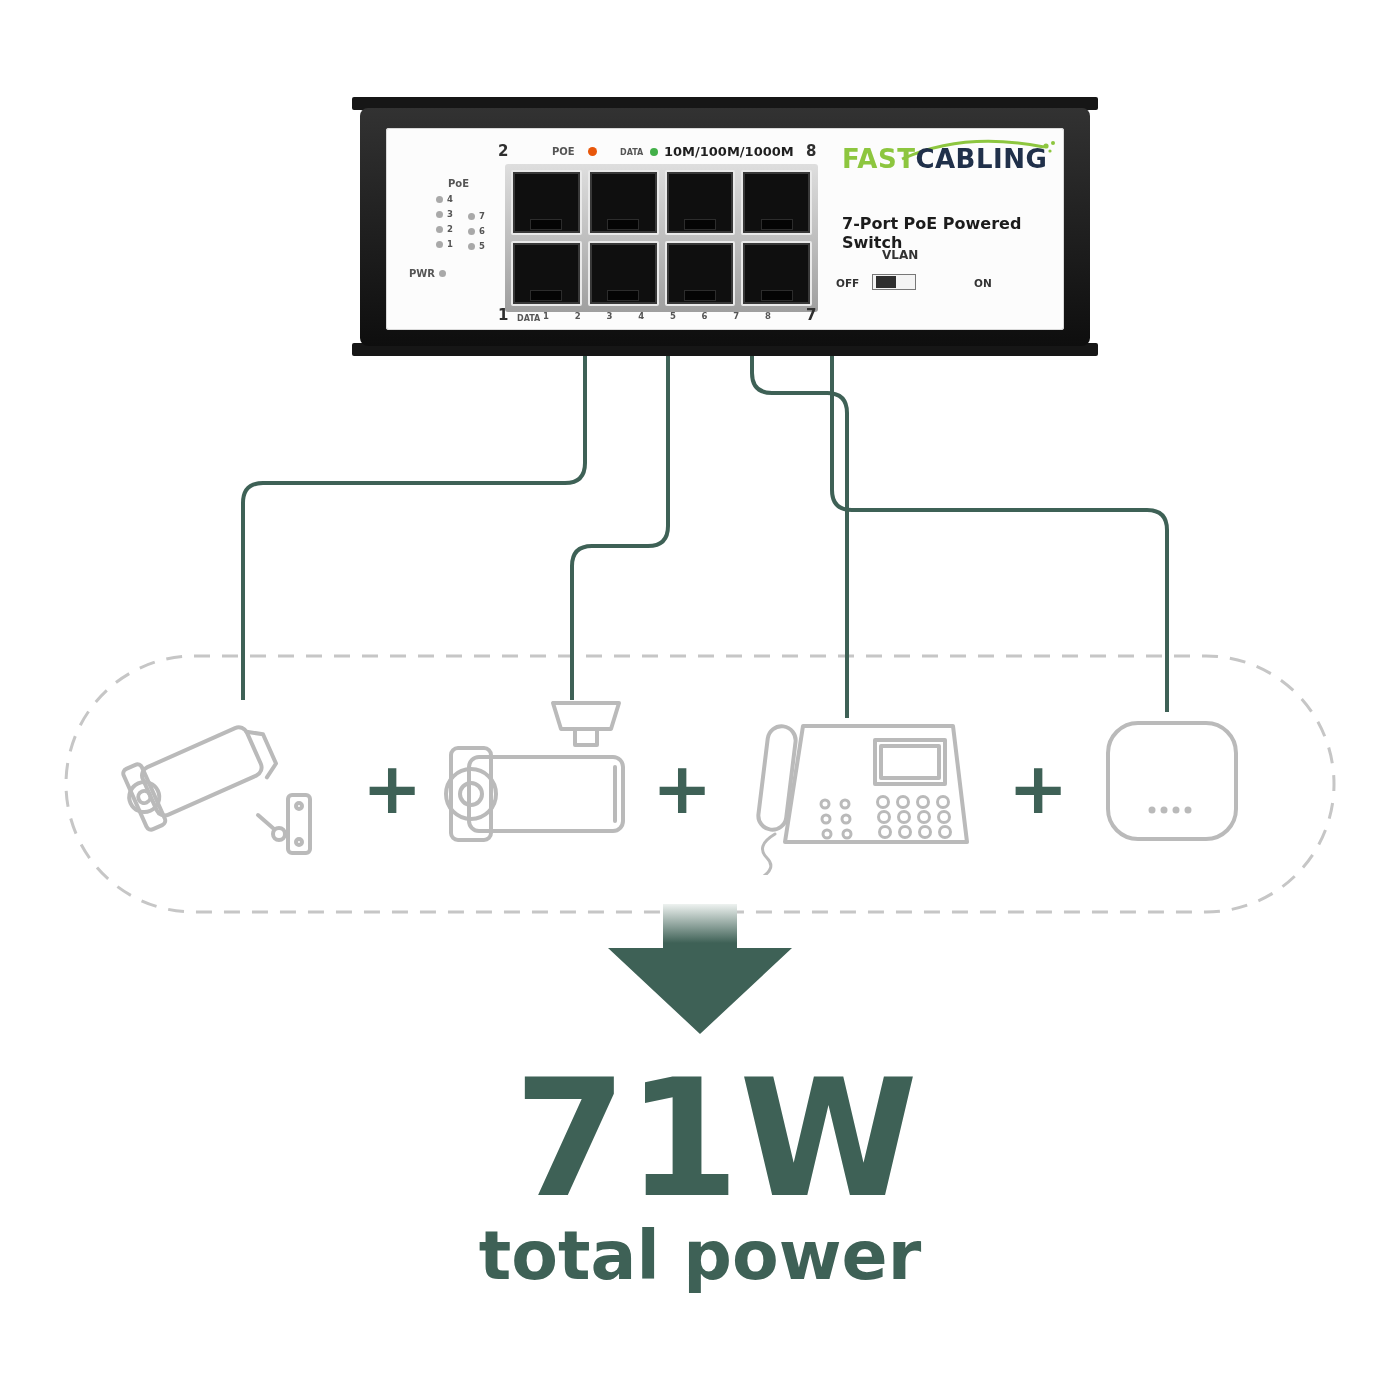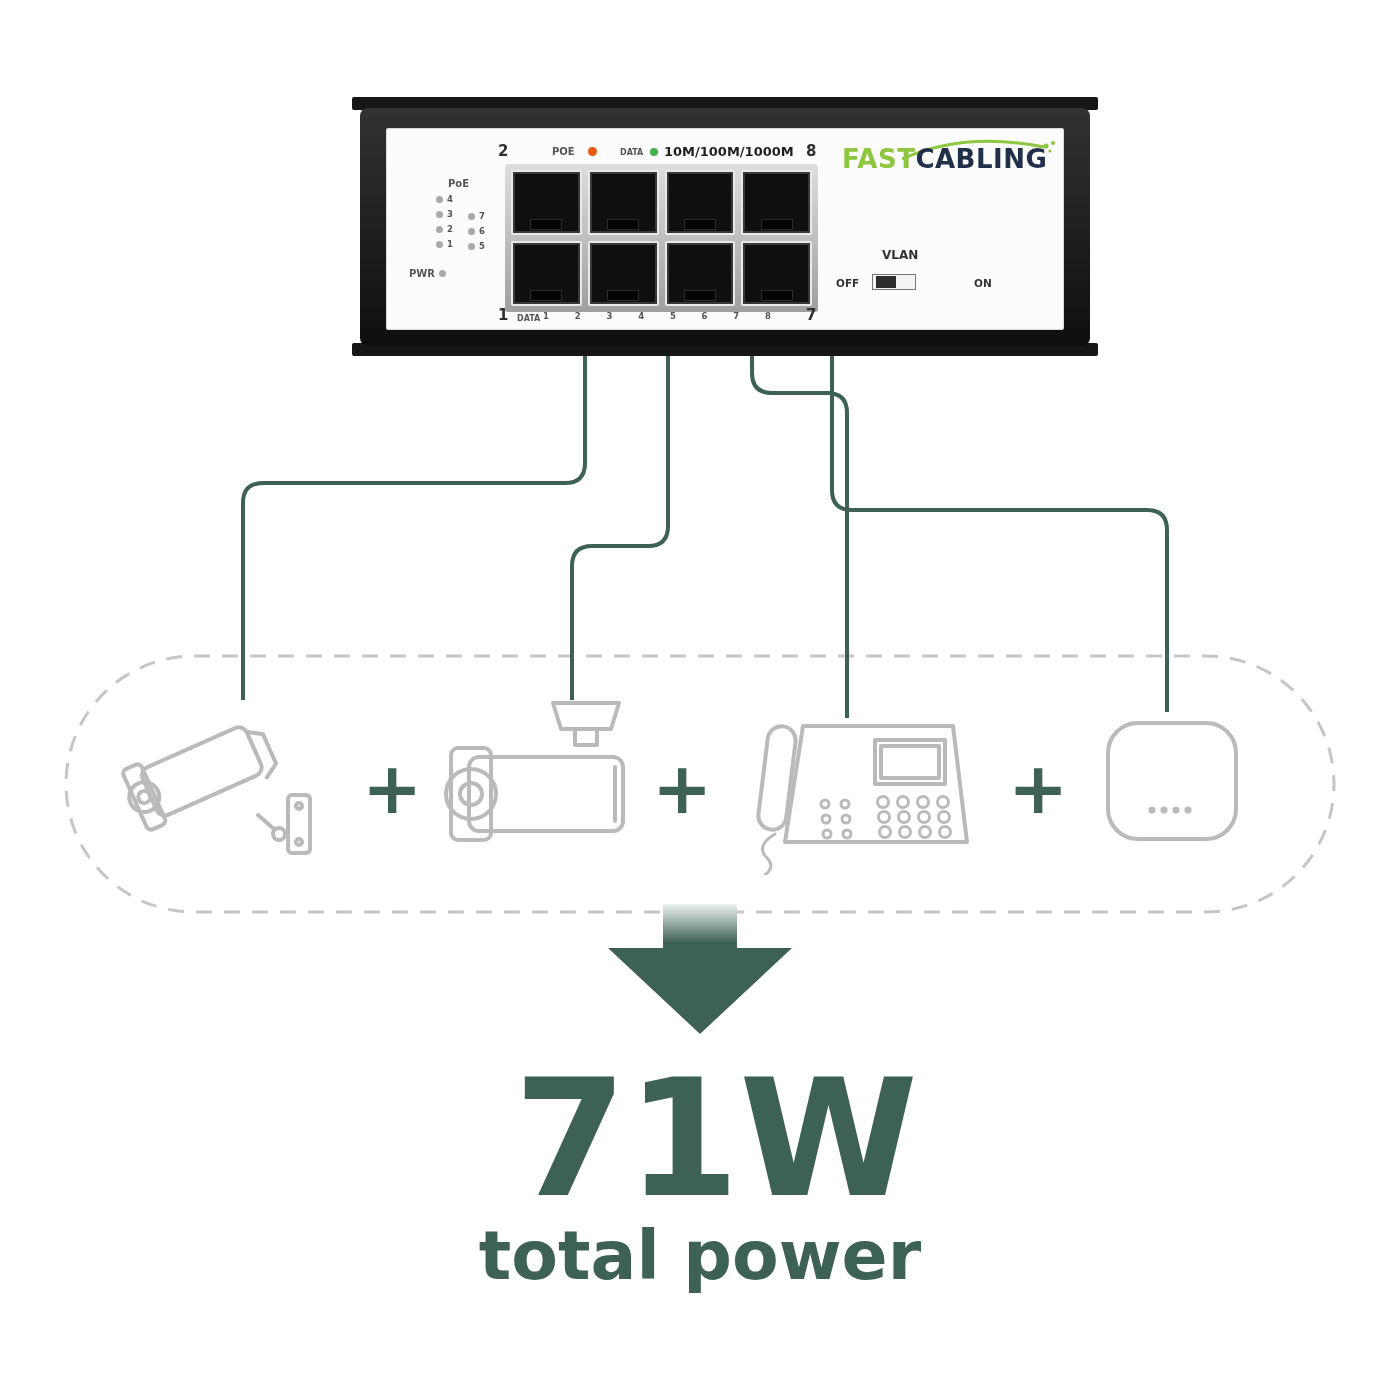--- a/index.html
+++ b/index.html
@@ -186,20 +186,21 @@
 
   <div class="logo">
     <svg class="logo-swoosh" viewBox="0 0 165 30">
       <path d="M8 24 Q70 -4 150 12" fill="none" stroke="#8DC63F" stroke-width="3"></path>
       <circle cx="152" cy="11" r="2.6" fill="#8DC63F"></circle>
       <circle cx="159" cy="8" r="2" fill="#8DC63F"></circle>
       <circle cx="156" cy="16" r="1.6" fill="#8DC63F"></circle>
     </svg>
     <span class="logo-text"><span class="logo-fast">FAST</span><span class="logo-cabling">CABLING</span></span>
   </div>
+  <div class="product-name">7-Port PoE Powered Switch</div>
 
   <span class="vlan-label">VLAN</span>
   <span class="vlan-off">OFF</span>
   <div class="vlan-toggle">
     <div class="vlan-knob"></div>
   </div>
   <span class="vlan-on">ON</span>
 </div>
 
 <svg class="dev" style="left:118px; top:693px; width:200px; height:180px;" viewBox="0 0 200 180">

